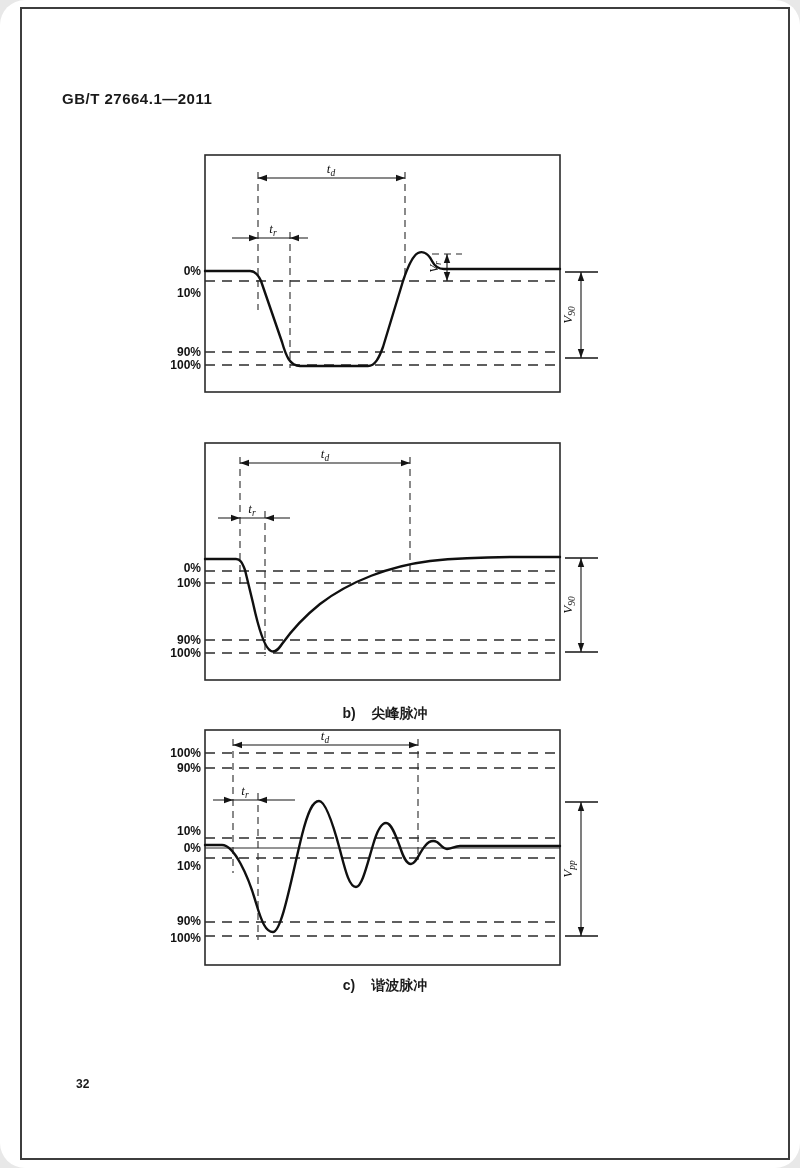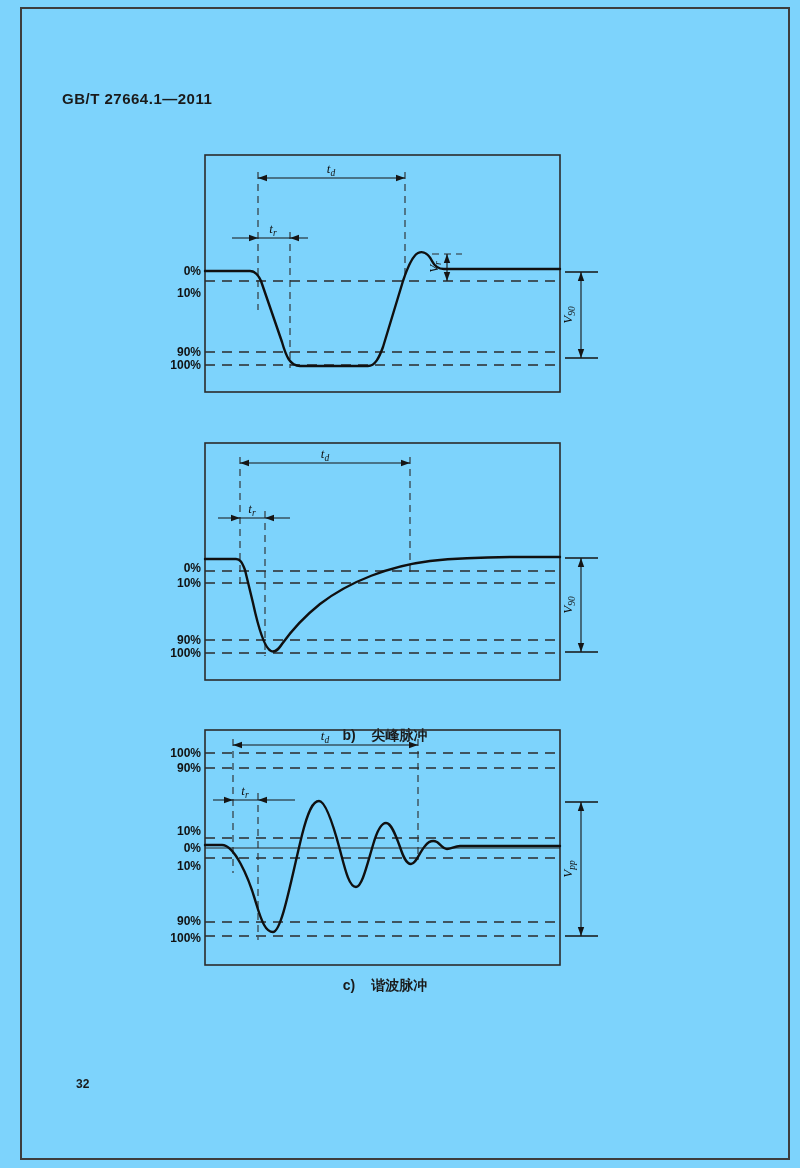--- a/index.html
+++ b/index.html
@@ -1,17 +1,17 @@
 <!DOCTYPE html>
 <html><head>
 <meta charset="utf-8">
 <style>
   html,body{margin:0;padding:0;background:#e8e8e8;}
-  .page{position:relative;width:800px;height:1168px;background:#7dd3fc;margin:0 auto;
-        overflow:hidden;font-family:"Liberation Sans",sans-serif;color:#1a1a1a;}
+  .page{position:relative;width:800px;height:1168px;background:#ffffff;margin:0 auto;
+        overflow:hidden;font-family:"Liberation Sans",sans-serif;color:#1a1a1a;border-radius:25px;}
   .scanframe{position:absolute;left:20px;top:7px;width:766px;height:1149px;
              border:2px solid #3d3d3d;pointer-events:none;}
   .header{position:absolute;left:62px;top:90px;font-size:15px;font-weight:bold;
           letter-spacing:0.5px;}
   .pagenum{position:absolute;left:76px;top:1077px;font-size:12px;font-weight:bold;}
   .chart{position:absolute;}
   .cap{position:absolute;left:160px;width:450px;text-align:center;
        font-size:14px;font-weight:bold;}
   .cap .pfx{margin-right:16px;}
   .figcap{position:absolute;left:0;width:790px;text-align:center;
@@ -109,21 +109,21 @@
       <line class="bar" x1="405" y1="120" x2="438" y2="120"></line>
       <line class="bar" x1="405" y1="214" x2="438" y2="214"></line>
       <line class="dim" x1="421" y1="120" x2="421" y2="214"></line>
       <path class="ah" d="M421,120 l-3.2,9 h6.4 z"></path>
       <path class="ah" d="M421,214 l-3.2,-9 h6.4 z"></path>
       <text transform="rotate(-90 412 167)" x="412" y="167" text-anchor="middle"><tspan class="dbase">V</tspan><tspan class="dsub" dy="3">90</tspan></text>
 
       <path class="wave" d="M45,121 H76 C80,121 82,124 85,132 L93,165 C98,188 104,210 111,213 C115,215 118,212 122,206 C132,192 145,178 160,166 C190,143 230,128 270,123 C300,119.8 330,119 360,119 H400"></path>
     </svg>
   </div>
-  <div class="cap" style="top:727px">
+  <div class="cap" style="top:705px">
     <span class="pfx">b)</span><span>尖峰脉冲</span>
   </div>
 
   <div class="chart" style="left:160px;top:725px;width:470px;height:260px">
     <svg width="470" height="260" viewBox="0 0 470 260">
       <rect class="frame" x="45" y="5" width="355" height="235"></rect>
       <line class="dash" x1="45" y1="28" x2="400" y2="28"></line>
       <line class="dash" x1="45" y1="43" x2="400" y2="43"></line>
       <line class="dash" x1="45" y1="113" x2="400" y2="113"></line>
       <line class="axis" x1="45" y1="123" x2="400" y2="123"></line>

